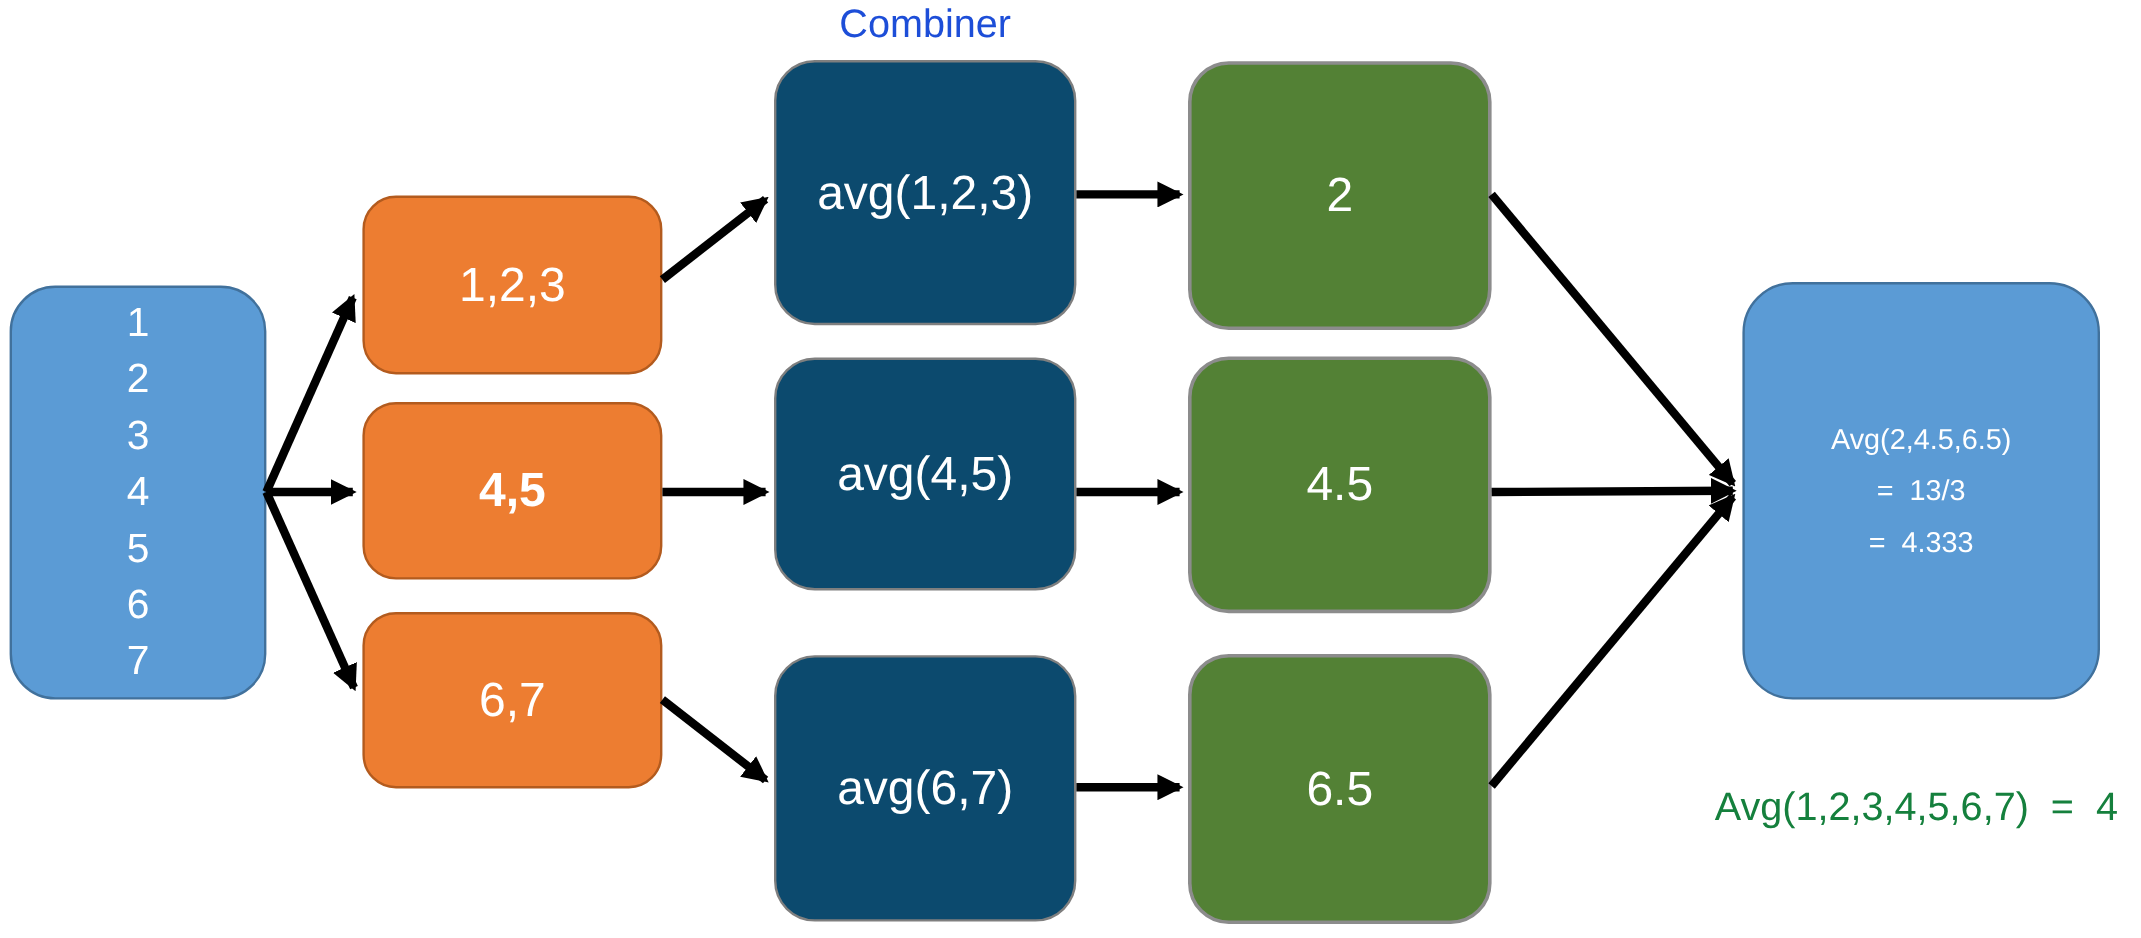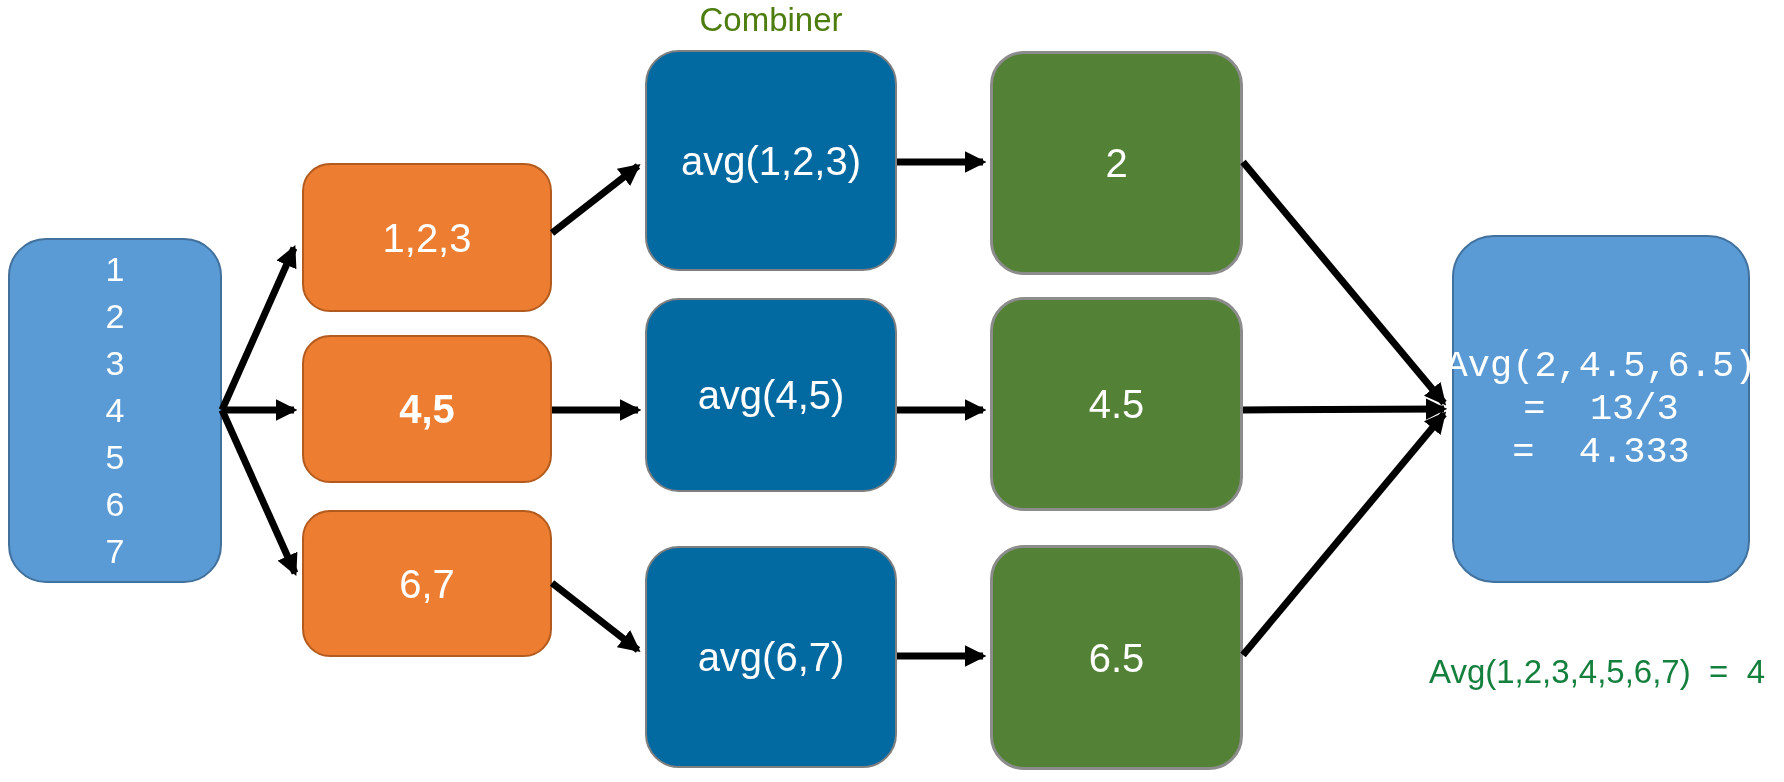--- a/index.html
+++ b/index.html
@@ -19,41 +19,41 @@
     position: absolute;
     box-sizing: border-box;
     display: flex;
     align-items: center;
     justify-content: center;
     color: #ffffff;
     text-align: center;
   }
   .box.blue   { background: #5B9BD5; border: 2px solid #41719C; border-radius: 38px; }
   .box.orange { background: #ED7D31; border: 2px solid #B35B1E; border-radius: 28px; }
-  .box.gray   { background: #0369a1; border: 2px solid #7F7F7F; border-radius: 34px; }
+  .box.gray   { background: #0c4a6e; border: 2px solid #7F7F7F; border-radius: 34px; }
   .box.green  { background: #538135; border: 3px solid #8C8C8C; border-radius: 34px; }
 
   .box-label { font-size: 40px; line-height: 1; }
 
   
   #input-box { flex-direction: column; }
   .input-line { font-size: 34px; line-height: 47px; }
 
   
   #output-box { flex-direction: column; }
-  .output-line { font-size: 37px; line-height: 43px; white-space: pre; font-family: Liberation Mono, monospace; }
+  .output-line { font-size: 24px; line-height: 43px; white-space: pre; }
 
   .title-text {
     position: absolute;
     left: 571px;
     top: 1px;
     width: 400px;
     text-align: center;
     font-size: 33px;
-    color: #4d7c0f;
+    color: #1d4ed8;
   }
   .footnote-text {
     position: absolute;
     left: 1410px;
     top: 653px;
     width: 374px;
     text-align: center;
     font-size: 33px;
     color: #15803d;
     white-space: pre;

